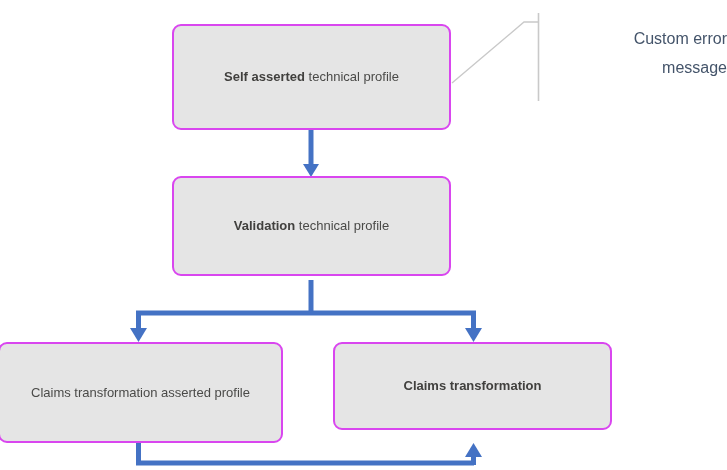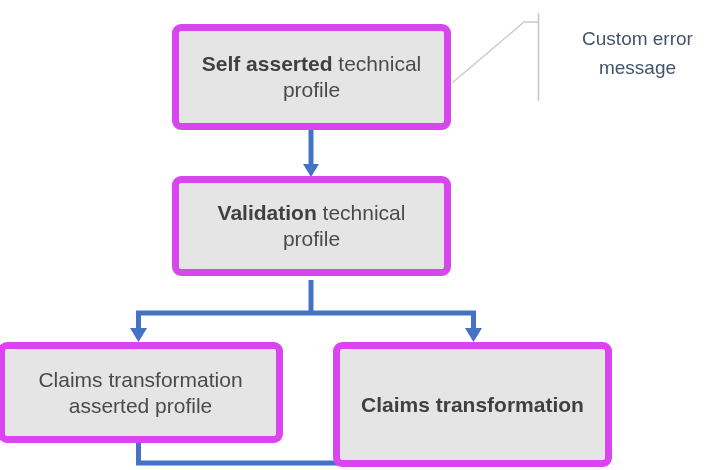--- a/index.html
+++ b/index.html
@@ -14,28 +14,28 @@
     position: relative;
     width: 727px;
     height: 470px;
     background: #ffffff;
     overflow: hidden;
   }
   .node {
     position: absolute;
     box-sizing: border-box;
     background: #E5E5E5;
-    border: 7px solid #d946ef;
+    border: 2px solid #d946ef;
     border-radius: 9px;
     display: flex;
     align-items: center;
     justify-content: center;
     text-align: center;
     color: #4A4A48;
-    font-size: 21px;
+    font-size: 13px;
     line-height: 26px;
     padding: 4px 12px;
     box-shadow: 0 0 0 0 rgba(0,0,0,0);
   }
   .node .label {
     display: block;
     width: 100%;
   }
   .node b {
     font-weight: bold;
@@ -60,21 +60,21 @@
   #node-claims-transformation-tp {
     left: -2px;
     top: 342px;
     width: 285px;
     height: 101px;
   }
   #node-claims-transformation {
     left: 333px;
     top: 342px;
     width: 279px;
-    height: 125px;
+    height: 88px;
   }
   #connectors {
     position: absolute;
     left: 0;
     top: 0;
     width: 727px;
     height: 470px;
     pointer-events: none;
   }
   #callout-lines {
@@ -83,23 +83,23 @@
     top: 0;
     width: 727px;
     height: 470px;
     pointer-events: none;
   }
   #callout-text {
     position: absolute;
     left: 548px;
     top: 24px;
     width: 179px;
-    text-align: center;
+    text-align: right;
     color: #44546A;
-    font-size: 19px;
+    font-size: 16px;
     line-height: 29px;
   }
 </style>
 </head>
 <body>
 
 <div id="canvas">
 
   <svg id="callout-lines" viewBox="0 0 727 470" width="727" height="470" xmlns="http://www.w3.org/2000/svg">
     <polyline points="452,83 524,22 538,22" fill="none" stroke="#C9C9C9" stroke-width="1.4"></polyline>

